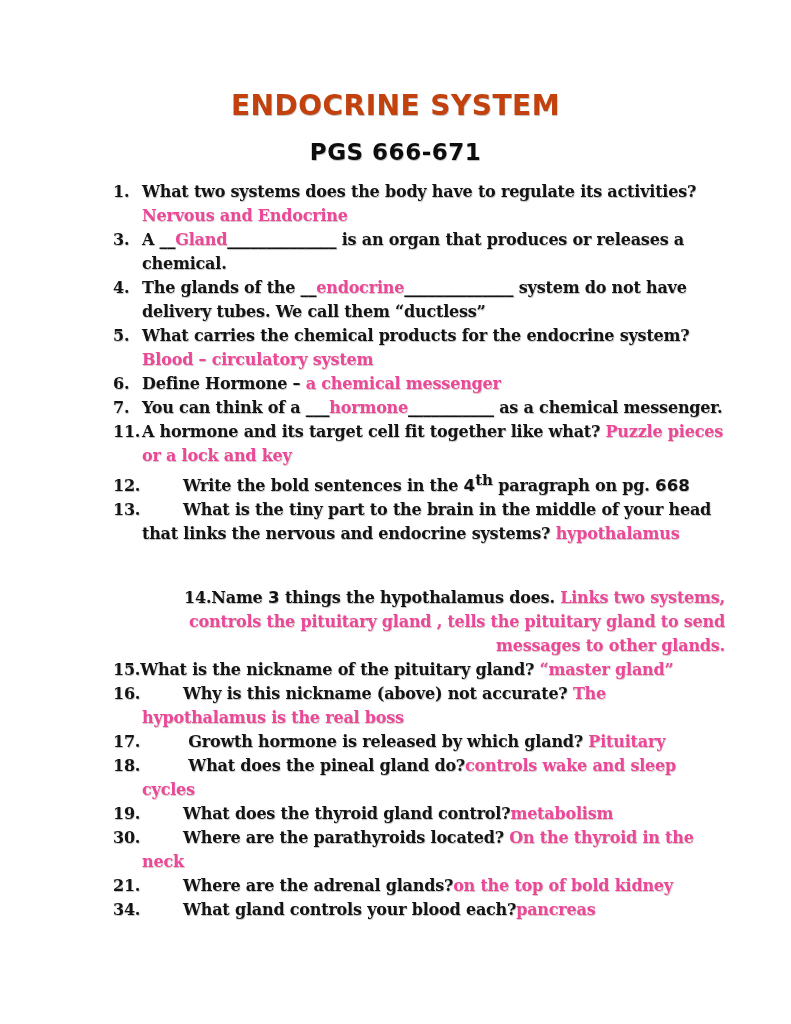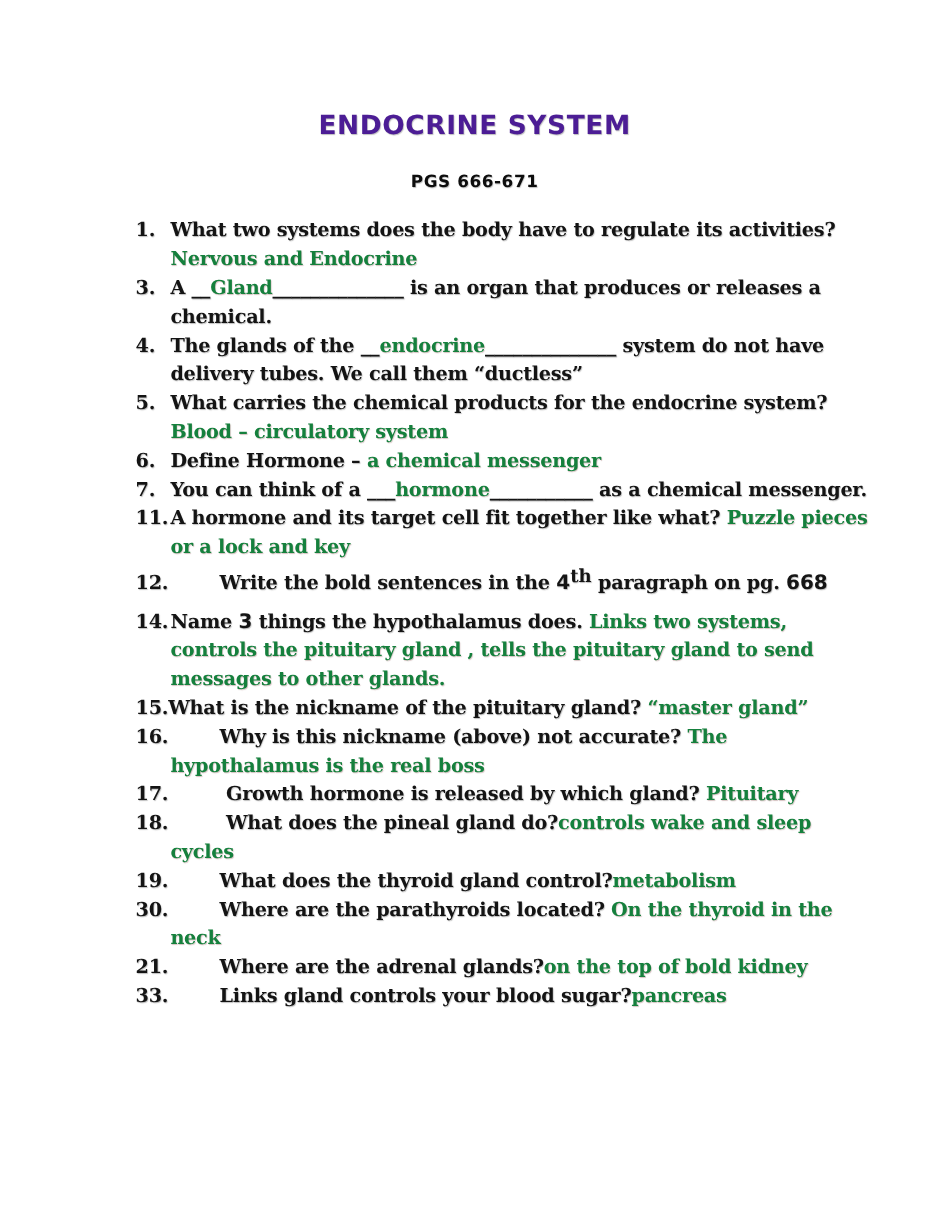--- a/index.html
+++ b/index.html
@@ -17,32 +17,32 @@
     font-weight: bold;
     color: #141414;
     text-shadow: 0.6px 0.9px 0.8px rgba(110,110,110,0.45);
   }
   .doc-title {
     margin: 0;
     padding-top: 95px;
     text-align: center;
     font-family: "DejaVu Sans", sans-serif;
     font-weight: bold;
-    font-size: 22px;
+    font-size: 28px;
     line-height: 22px;
     letter-spacing: 0.5px;
-    color: #4c1d95;
+    color: #c2410c;
   }
   .doc-subtitle {
     margin: 0;
     margin-top: 24px;
     text-align: center;
     font-family: "DejaVu Sans", sans-serif;
     font-weight: bold;
-    font-size: 14px;
+    font-size: 23px;
     line-height: 22px;
     letter-spacing: 0.5px;
     color: #0d0d0d;
   }
   .qlist {
     margin: 17px 0 0 113px;
     width: 612px;
     font-size: 16px;
     line-height: 24px;
     letter-spacing: -0.2px;
@@ -56,24 +56,25 @@
     width: 29px;
   }
   .q.q-tab .num {
     width: 70px;
   }
   .q.q-tight .num {
     width: auto;
     min-width: 26px;
   }
   .q.q-gap {
-    margin-top: 8px;
+    margin-top: 40px;
+    text-align: right;
   }
   .seg.red {
-    color: #15803d;
+    color: #ec4899;
     text-shadow: 0.6px 0.9px 0.8px rgba(150,100,100,0.4);
   }
   .seg.sup {
     font-size: 15px;
     vertical-align: 6px;
     letter-spacing: 0;
   }
   .seg.dd, .dd {
     font-family: "DejaVu Sans", sans-serif;
     font-size: 1.04em;
@@ -88,23 +89,24 @@
   <h2 class="doc-subtitle">PGS 666-671</h2>
   <div class="qlist">
       <div class="q"><span class="num">1.</span><span class="seg">What two systems does the body have to regulate its activities? </span><span class="seg red">Nervous and Endocrine</span></div>
       <div class="q"><span class="num">3.</span><span class="seg">A __</span><span class="seg red">Gland</span><span class="seg">______________ is an organ that produces or releases a chemical.</span></div>
       <div class="q"><span class="num">4.</span><span class="seg">The glands of the __</span><span class="seg red">endocrine</span><span class="seg">______________ system do not have delivery tubes. We call them “ductless”</span></div>
       <div class="q"><span class="num">5.</span><span class="seg">What carries the chemical products for the endocrine system? </span><span class="seg red">Blood – circulatory system</span></div>
       <div class="q"><span class="num">6.</span><span class="seg">Define Hormone – </span><span class="seg red">a chemical messenger</span></div>
       <div class="q"><span class="num">7.</span><span class="seg">You can think of a ___</span><span class="seg red">hormone</span><span class="seg">___________ as a chemical messenger.</span></div>
       <div class="q"><span class="num">11.</span><span class="seg">A hormone and its target cell fit together like what? </span><span class="seg red">Puzzle pieces or a lock and key</span></div>
       <div class="q q-tab"><span class="num">12.</span><span class="seg">Write the bold sentences in the </span><span class="seg dd">4</span><span class="seg sup">th</span><span class="seg"> paragraph on pg. </span><span class="seg dd">668</span></div>
+      <div class="q q-tab"><span class="num">13.</span><span class="seg">What is the tiny part to the brain in the middle of your head that links the nervous and endocrine systems? </span><span class="seg red">hypothalamus</span></div>
       <div class="q q-gap"><span class="num">14.</span><span class="seg">Name </span><span class="seg dd">3</span><span class="seg"> things the hypothalamus does. </span><span class="seg red">Links two systems, controls the pituitary gland , tells the pituitary gland to send messages to other glands.</span></div>
       <div class="q q-tight"><span class="num">15.</span><span class="seg">What is the nickname of the pituitary gland? </span><span class="seg red">“master gland”</span></div>
       <div class="q q-tab"><span class="num">16.</span><span class="seg">Why is this nickname (above) not accurate? </span><span class="seg red">The hypothalamus is the real boss</span></div>
       <div class="q q-tab"><span class="num">17.</span><span class="seg"> Growth hormone is released by which gland? </span><span class="seg red">Pituitary</span></div>
       <div class="q q-tab"><span class="num">18.</span><span class="seg"> What does the pineal gland do?</span><span class="seg red">controls wake and sleep cycles</span></div>
       <div class="q q-tab"><span class="num">19.</span><span class="seg">What does the thyroid gland control?</span><span class="seg red">metabolism</span></div>
       <div class="q q-tab"><span class="num">30.</span><span class="seg">Where are the parathyroids located? </span><span class="seg red">On the thyroid in the neck</span></div>
       <div class="q q-tab"><span class="num">21.</span><span class="seg">Where are the adrenal glands?</span><span class="seg red">on the top of bold kidney</span></div>
-      <div class="q q-tab"><span class="num">33.</span><span class="seg">Links gland controls your blood sugar?</span><span class="seg red">pancreas</span></div>
+      <div class="q q-tab"><span class="num">34.</span><span class="seg">What gland controls your blood each?</span><span class="seg red">pancreas</span></div>
     </div>
 </div>
 
 </body></html>

